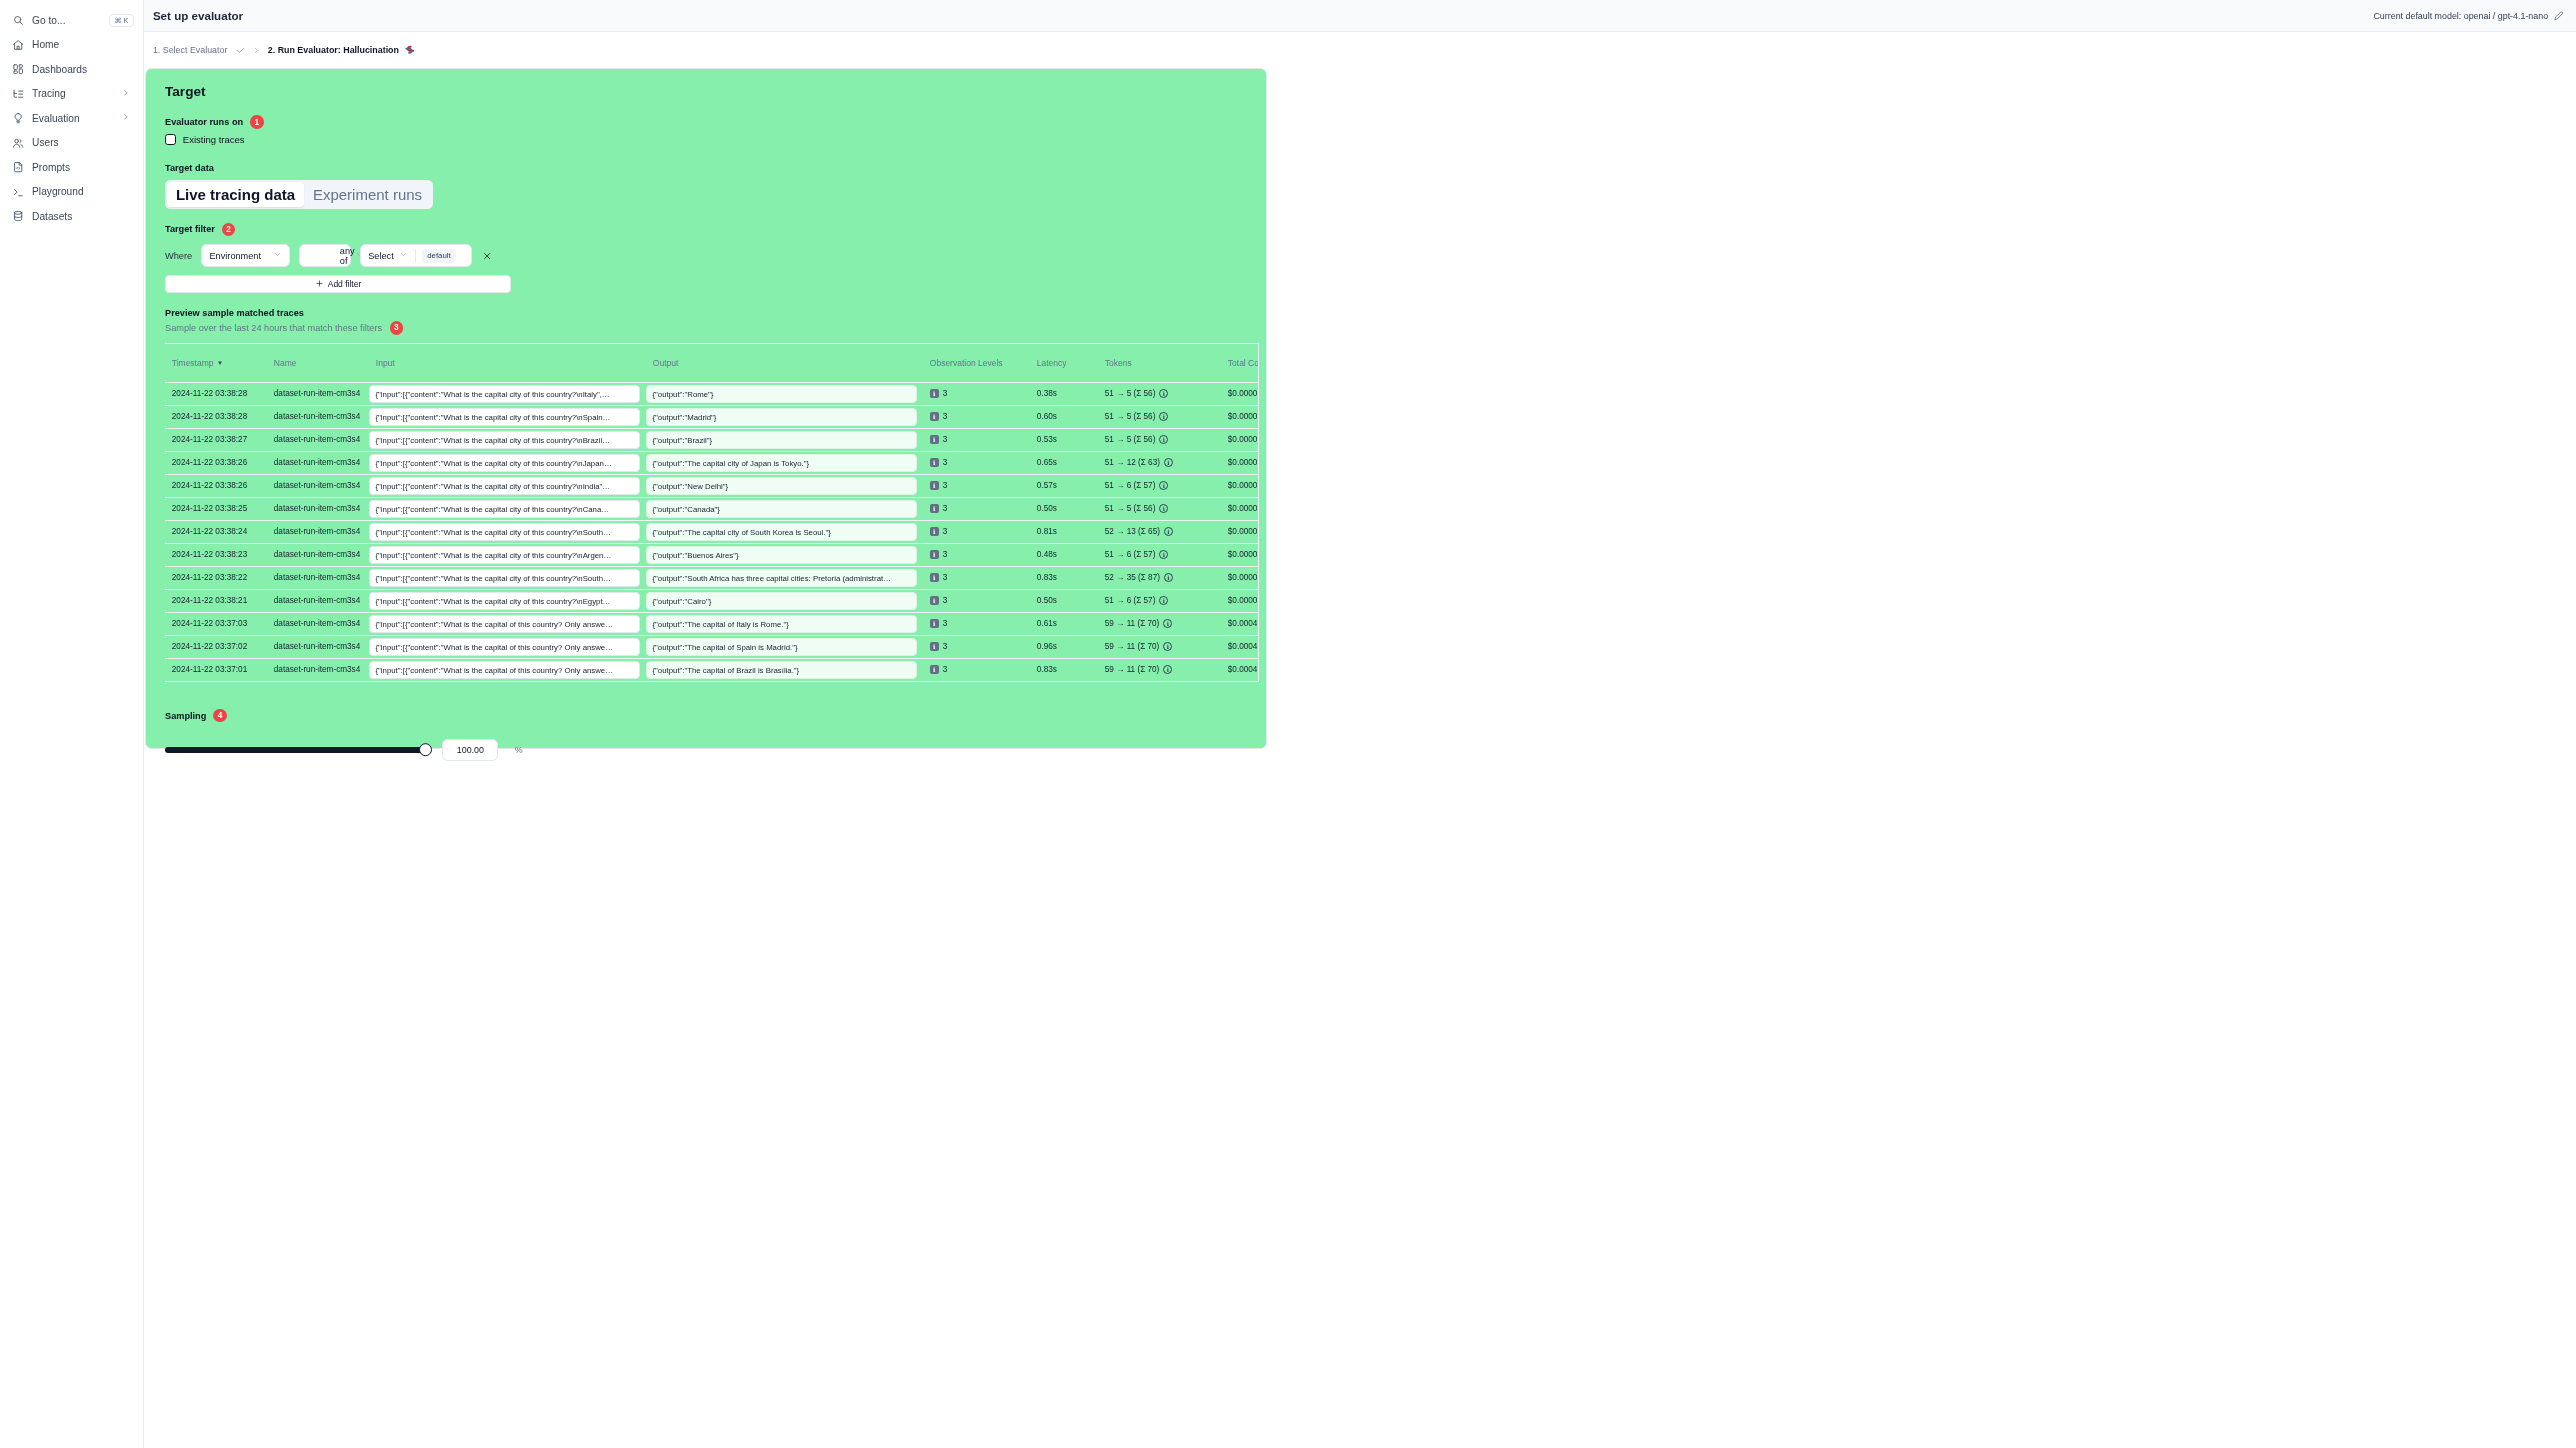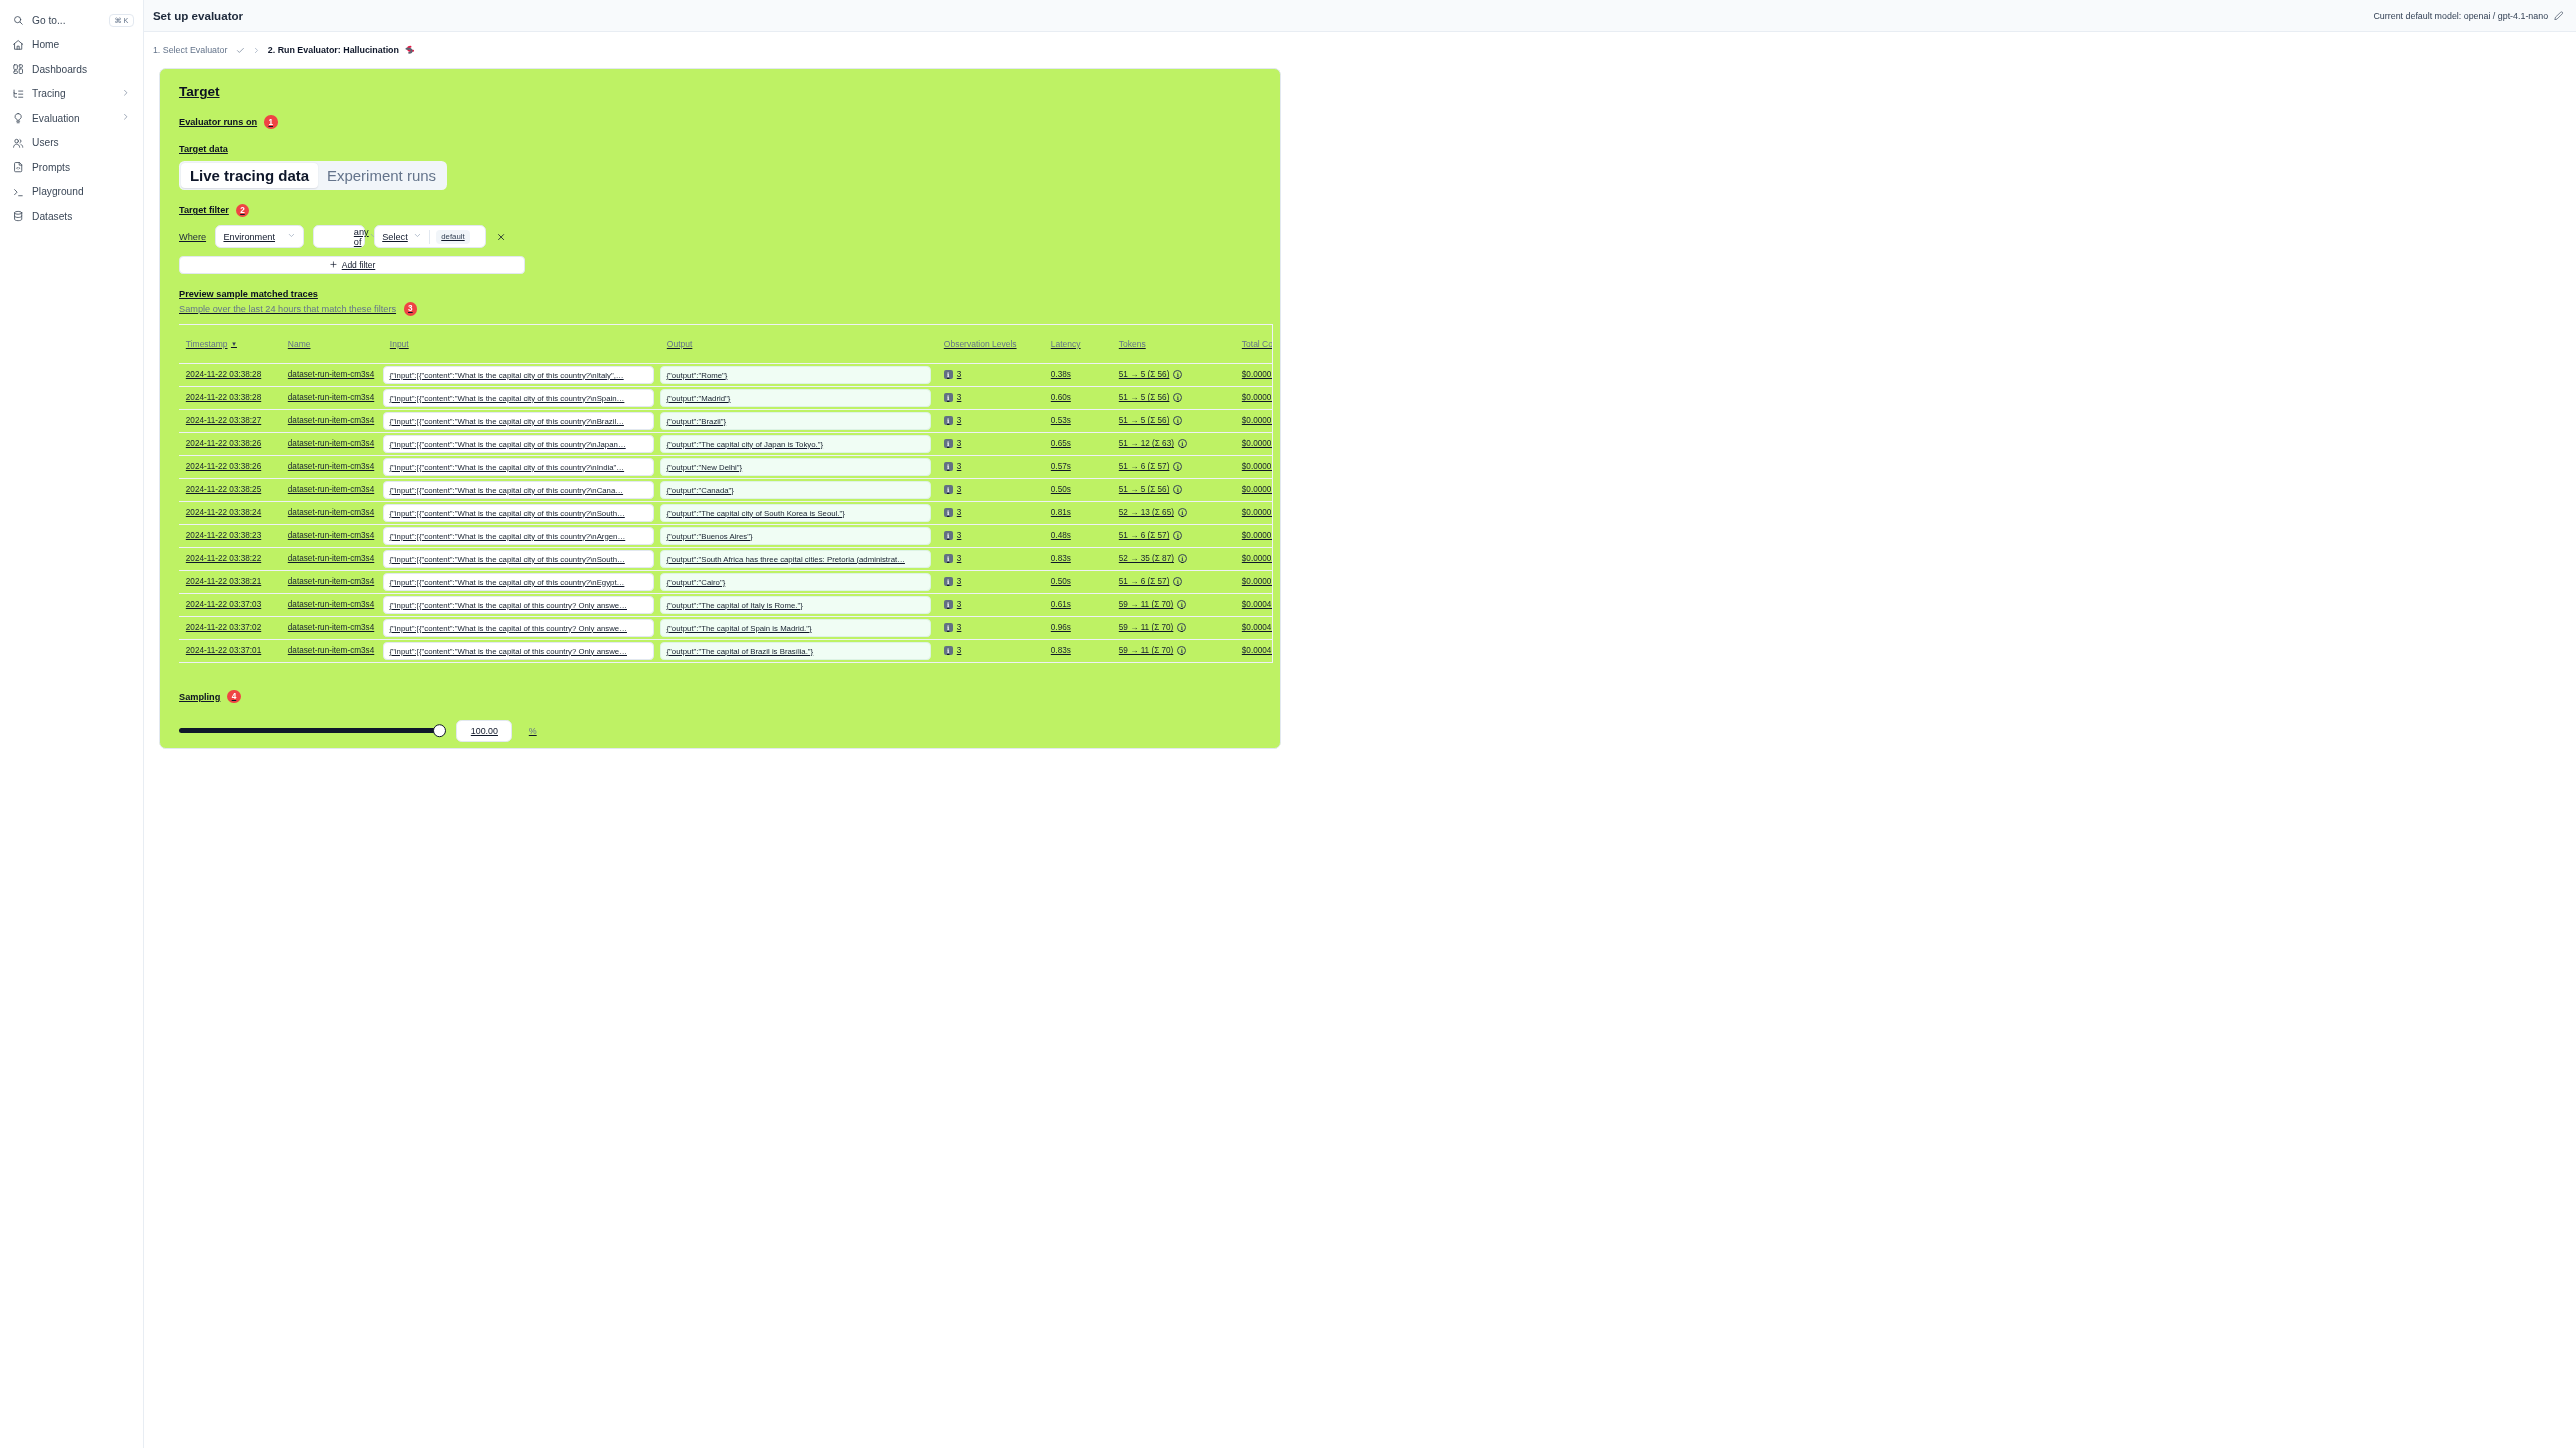--- a/index.html
+++ b/index.html
@@ -32,22 +32,22 @@
   .breadcrumb { height:36px; display:flex; align-items:center; padding-left:8.9px; font-size:8.9px; }
   .bc-done { color:#64748b; display:flex; align-items:center; gap:9px; cursor:pointer; }
   .bc-done svg { width:8.9px; height:8.9px; stroke:#64748b; fill:none; stroke-width:1.8;
     stroke-linecap:round; stroke-linejoin:round; }
   .bc-sep svg { width:8.9px; height:8.9px; stroke:#94a3b8; fill:none; stroke-width:1.8;
     stroke-linecap:round; stroke-linejoin:round; margin:0 6.8px; display:block; }
   .bc-current { color:#0f172a; font-weight:700; display:flex; align-items:center; gap:5.5px; }
   .knot svg { width:11.6px; height:11.6px; display:block; }
 
   
-  .card { margin-left:15px; width:1122px; height:681px; border:0.7px solid #e2e8f0;
-    border-radius:6.8px; padding:15px 8.9px 27px 19px; background:#bef264;text-decoration:underline; }
+  .card { margin-left:1px; width:1122px; height:681px; border:0.7px solid #e2e8f0;
+    border-radius:6.8px; padding:15px 8.9px 27px 19px; background:#86efac; }
   .card h2 { font-size:13.6px; font-weight:700; color:#0b1220; }
 
   .label-row { display:flex; align-items:center; gap:6.8px; font-size:9.2px;
     font-weight:700; color:#0b1220; }
   .badge { width:13.6px; height:13.6px; border-radius:50%; background:#ef4444; color:#fff;
     font-size:8.2px; font-weight:700; display:flex; align-items:center; justify-content:center; flex:none; }
 
   .cb-row { display:flex; align-items:center; gap:6.8px; height:17.7px; font-size:9.5px;
     font-weight:500; color:#0b1220; cursor:pointer; }
   .cb { width:11px; height:11px; border-radius:2.7px; flex:none; }
@@ -277,20 +277,24 @@
   </div>
 
   <div class="card">
     <h2>Target</h2>
 
     <div class="label-row mt24">
       <span>Evaluator runs on</span>
       <span class="badge">1</span>
     </div>
 
+    <div class="cb-row mt2">
+      <span class="cb unchecked"></span>
+      <span>Existing traces</span>
+    </div>
 
     <div class="label-row mt22">
       <span>Target data</span>
     </div>
     <div class="segmented">
       <div class="seg-tab active">Live tracing data</div>
       <div class="seg-tab">Experiment runs</div>
     </div>
 
     <div class="label-row mt20">

